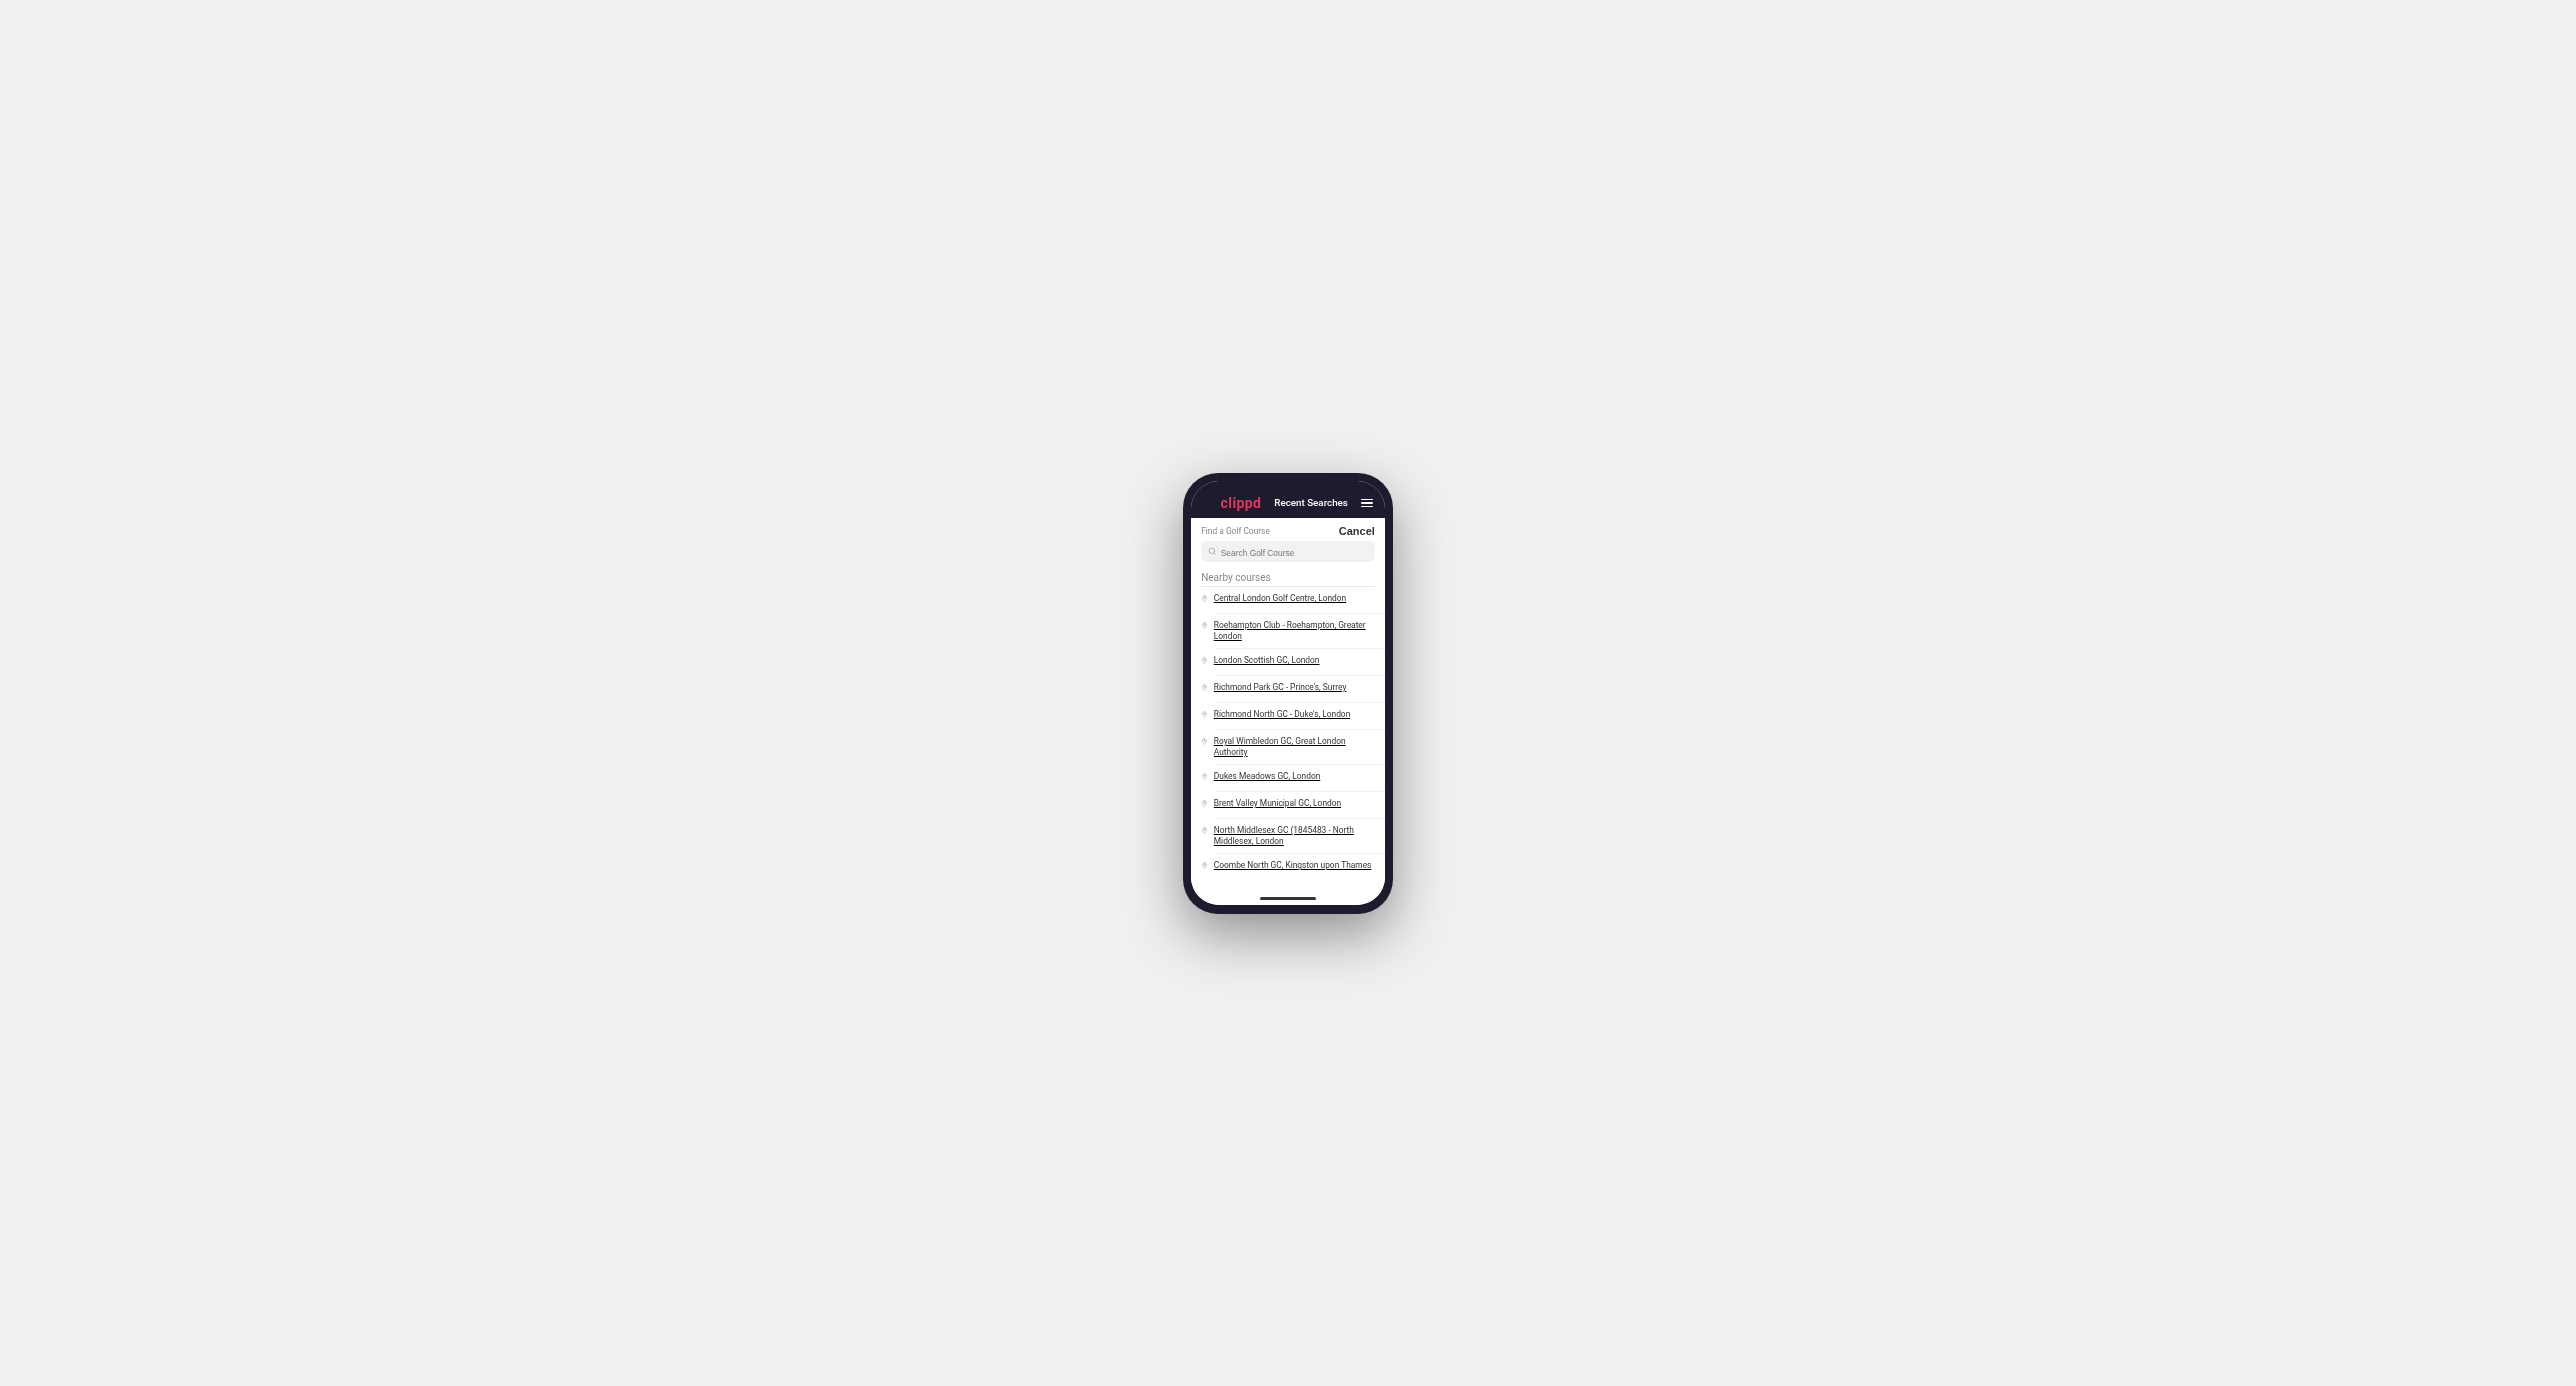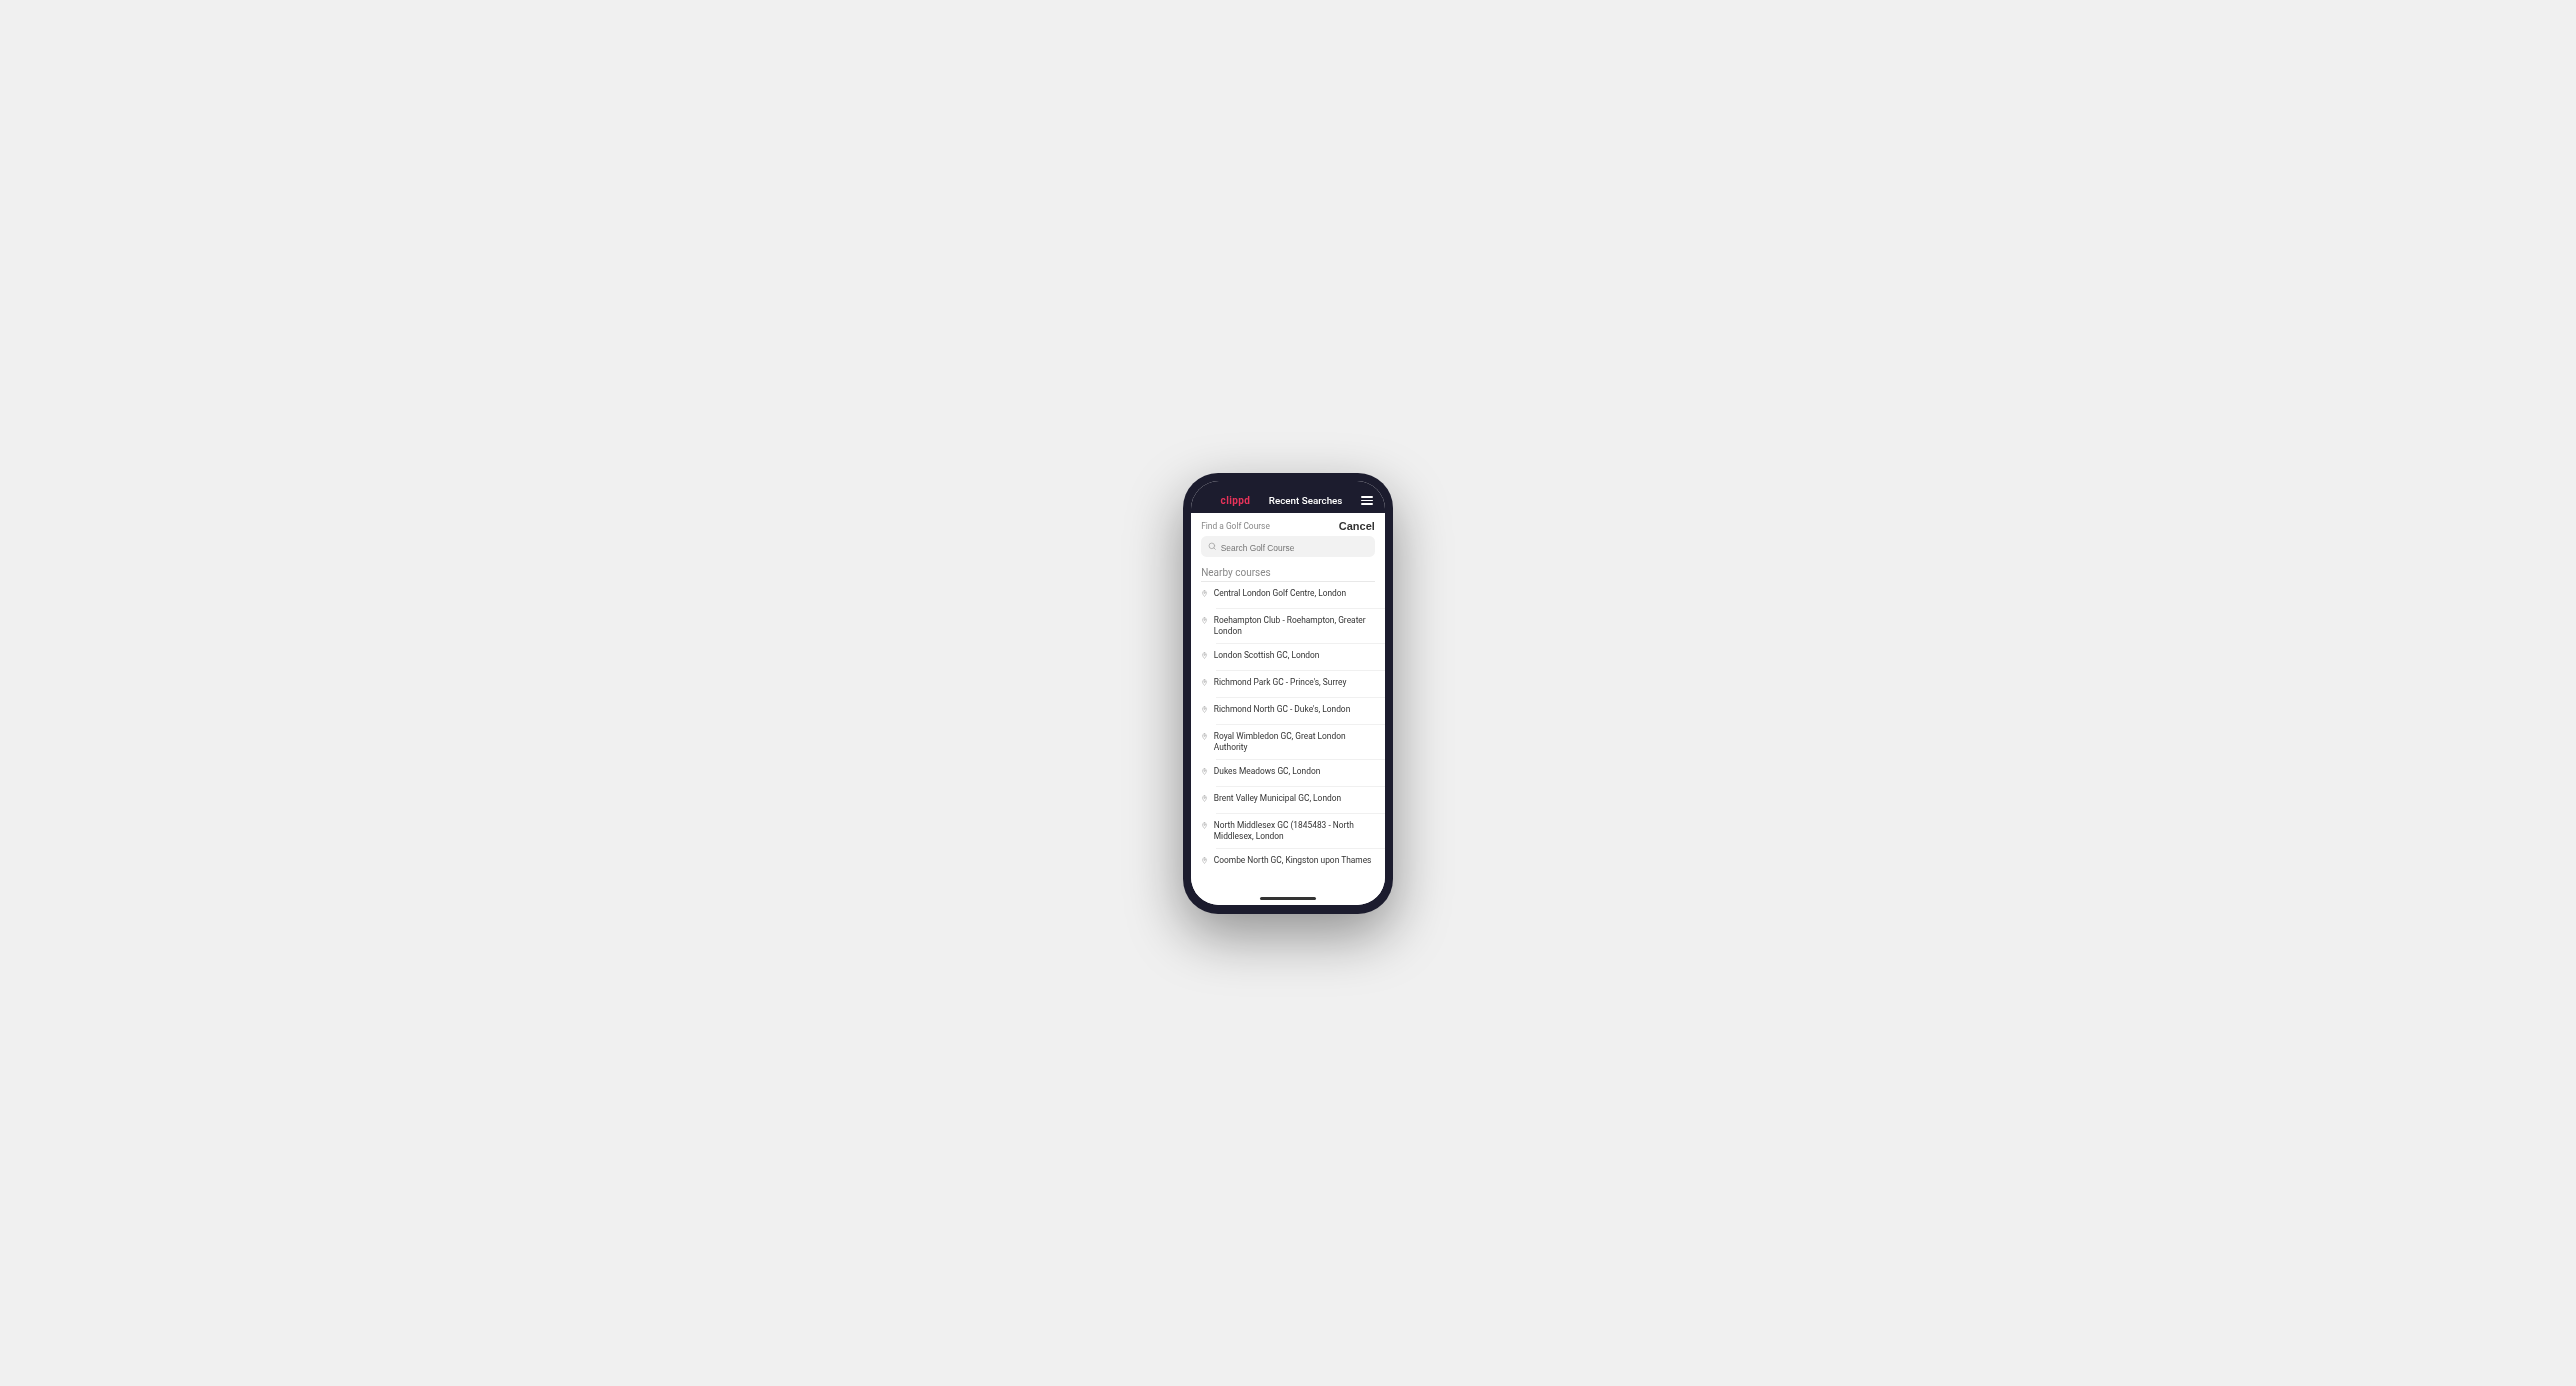--- a/index.html
+++ b/index.html
@@ -46,21 +46,21 @@
       display: flex;
       align-items: center;
       justify-content: space-between;
       padding: 5.6px 11.2px 7px 11.2px;
       color: #fff;
     }
 
     .app-logo {
       color: #e8335a;
       font-weight: 700;
-      font-size: 10px;
+      font-size: 14px;
       letter-spacing: 0.4px;
       padding-left: 18px;
     }
 
     .app-title {
       color: #ffffff;
       font-size: 9.8px;
       font-weight: 500;
     }
 
@@ -150,20 +150,21 @@
 
     .divider {
       height: 0.7px;
       background: #e8e8e8;
       margin: 0 9.8px;
     }
 
     
     .course-list {
       background: #fff;
+      text-decoration: underline;
     }
 
     .course-item {
       display: flex;
       align-items: flex-start;
       padding: 6.3px 9.8px;
       cursor: pointer;
       gap: 5.6px;
     }
 

